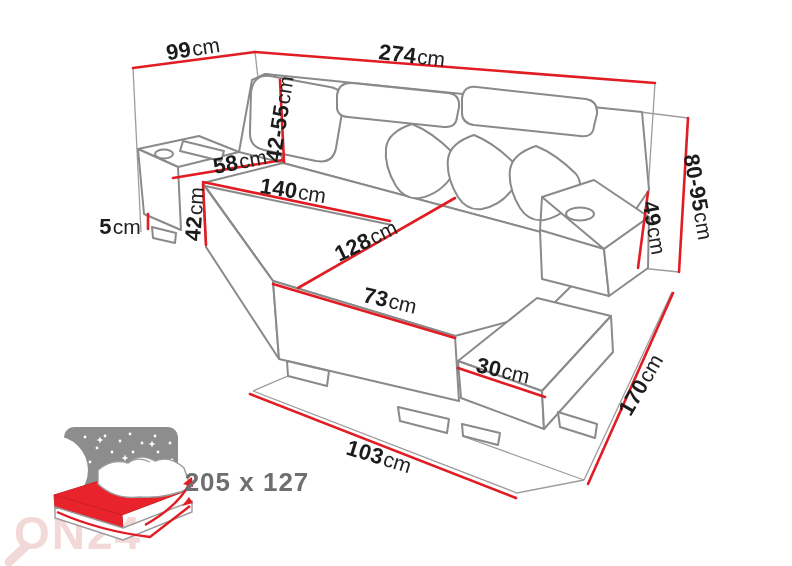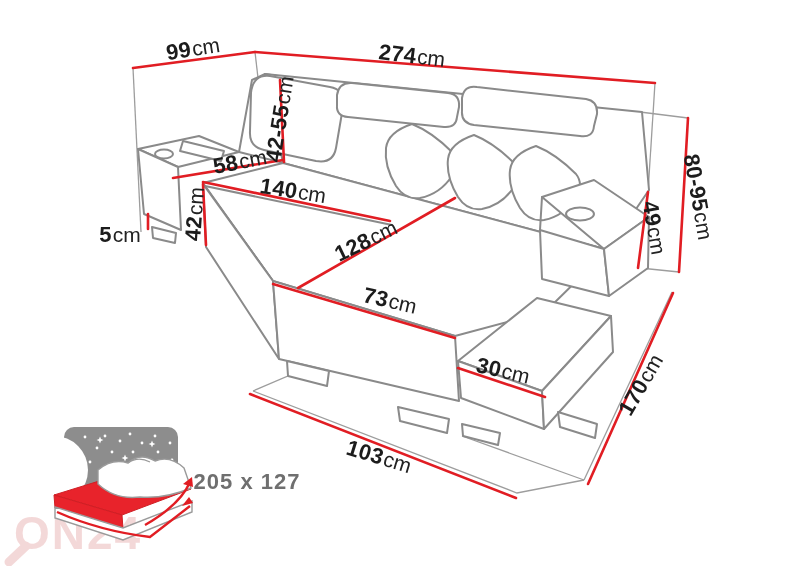--- a/index.html
+++ b/index.html
@@ -10,21 +10,21 @@
   .stage svg{position:absolute;left:0;top:0;}
   .dim{
     position:absolute;white-space:nowrap;color:#1c1c1c;line-height:1;
     transform:translate(-50%,-50%) rotate(var(--r,0deg));
     transform-origin:center center;
   }
   .dim .num{font-weight:700;font-size:22px;letter-spacing:.3px;}
   .dim .unit{font-weight:400;font-size:21px;margin-left:1px;color:#222;}
   .note{
     position:absolute;white-space:nowrap;transform:translate(-50%,-50%);
-    font-weight:700;font-size:22px;color:#6f6f6f;letter-spacing:1px;
+    font-weight:700;font-size:26px;color:#6f6f6f;letter-spacing:1px;
   }
 </style>
 </head>
 <body>
 
 <div class="stage">
 
 <svg width="792" height="566" viewBox="0 0 792 566">
 
   <g stroke="#9d9d9d" stroke-width="1.3" fill="none">
@@ -157,19 +157,19 @@
   <div class="dim" style="left:193px;top:49px;--r:-9deg"><span class="num">99</span><span class="unit">cm</span></div>
   <div class="dim" style="left:412px;top:56px;--r:7deg"><span class="num">274</span><span class="unit">cm</span></div>
   <div class="dim" style="left:698px;top:197px;--r:80deg"><span class="num">80-95</span><span class="unit">cm</span></div>
   <div class="dim" style="left:654px;top:228px;--r:80deg"><span class="num">49</span><span class="unit">cm</span></div>
   <div class="dim" style="left:280px;top:119px;--r:-81deg"><span class="num">42-55</span><span class="unit">cm</span></div>
   <div class="dim" style="left:240px;top:162px;--r:-11deg"><span class="num">58</span><span class="unit">cm</span></div>
   <div class="dim" style="left:293px;top:191px;--r:9deg"><span class="num">140</span><span class="unit">cm</span></div>
   <div class="dim" style="left:366px;top:241px;--r:-26deg"><span class="num">128</span><span class="unit">cm</span></div>
   <div class="dim" style="left:390px;top:301px;--r:13deg"><span class="num">73</span><span class="unit">cm</span></div>
   <div class="dim" style="left:195px;top:214px;--r:-86deg"><span class="num">42</span><span class="unit">cm</span></div>
-  <div class="dim" style="left:120px;top:235px;--r:0deg"><span class="num">5</span><span class="unit">cm</span></div>
+  <div class="dim" style="left:120px;top:227px;--r:0deg"><span class="num">5</span><span class="unit">cm</span></div>
   <div class="dim" style="left:503px;top:371px;--r:13deg"><span class="num">30</span><span class="unit">cm</span></div>
   <div class="dim" style="left:379px;top:457px;--r:17deg"><span class="num">103</span><span class="unit">cm</span></div>
   <div class="dim" style="left:641px;top:385px;--r:-60deg"><span class="num">170</span><span class="unit">cm</span></div>
 
   <div class="note" style="left:247px;top:482px;">205 x 127</div>
 </div>
 
 </body></html>

